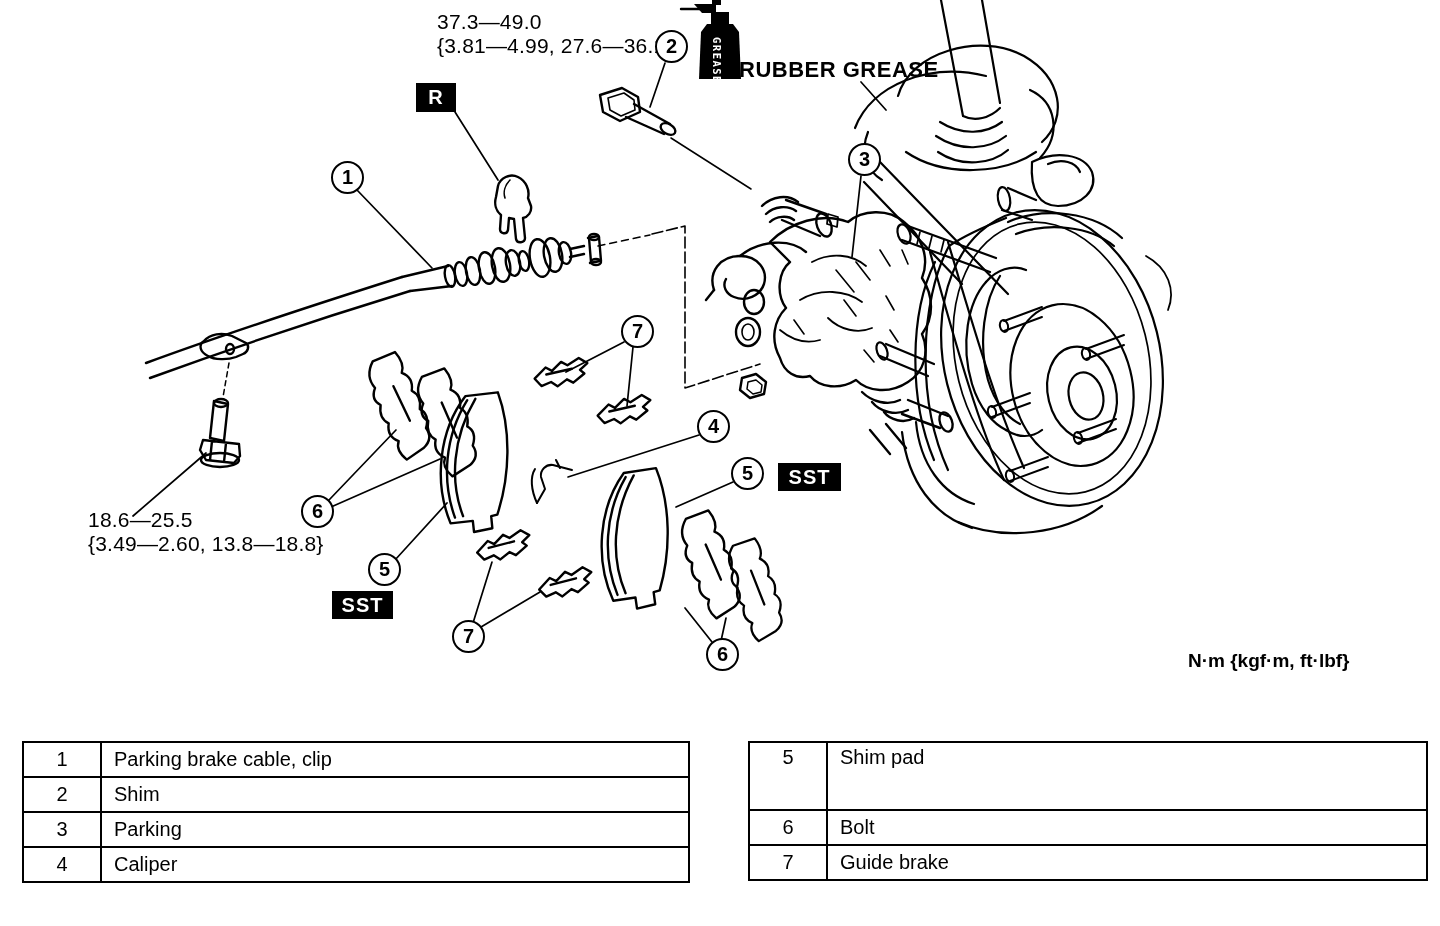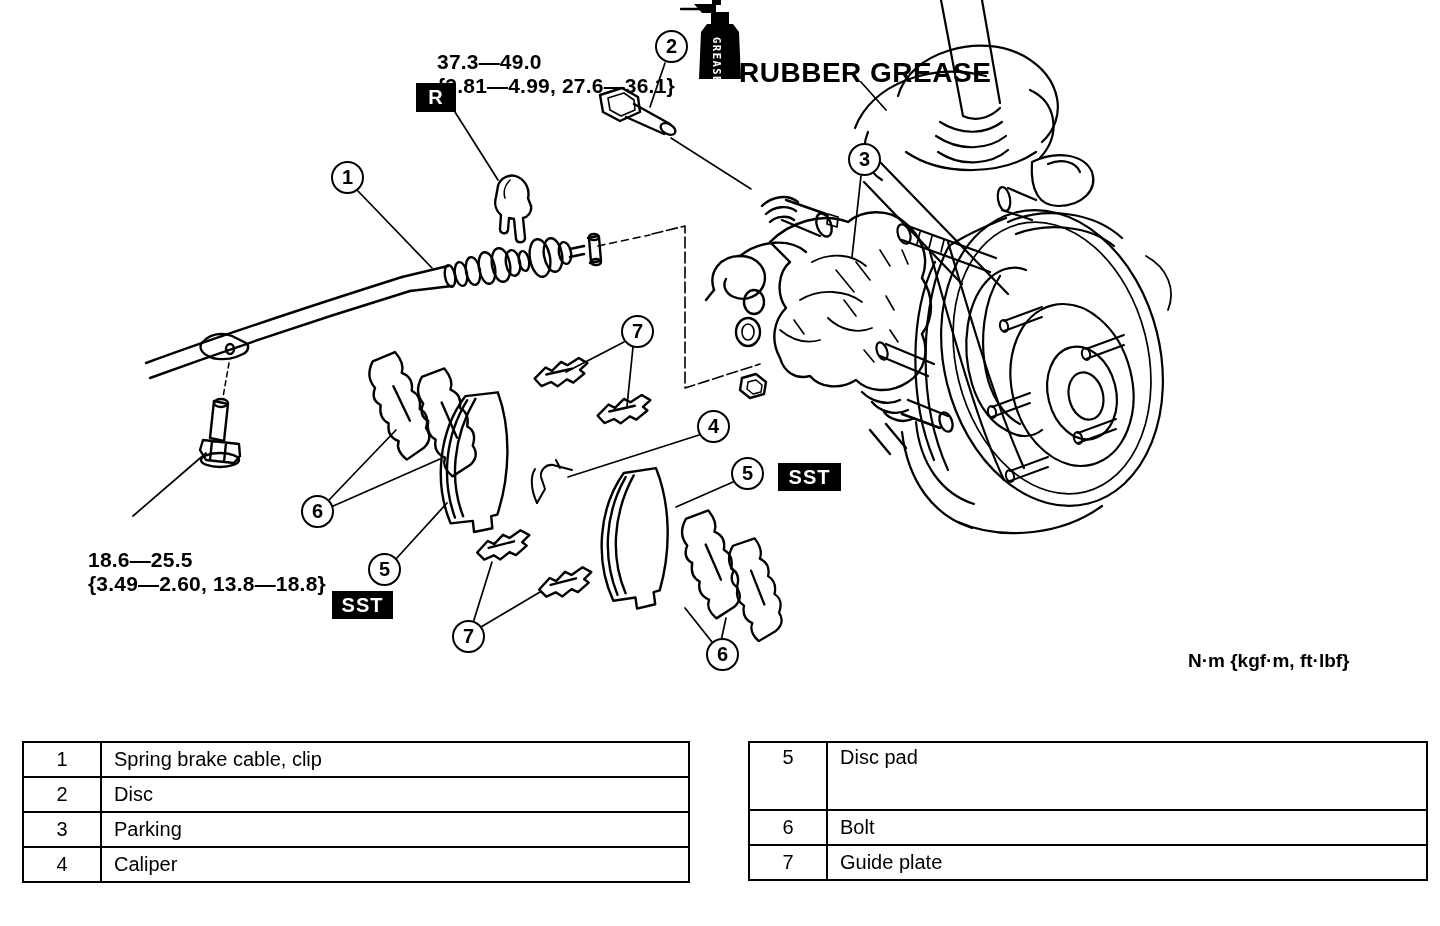--- a/index.html
+++ b/index.html
@@ -1,22 +1,22 @@
 <!DOCTYPE html>
 <html><head>
 <meta charset="utf-8">
 <style>
   html,body{margin:0;padding:0;background:#fff;}
   .stage{position:relative;width:1440px;height:926px;background:#fff;overflow:hidden;
          font-family:"Liberation Sans",sans-serif;color:#000;}
   .art{position:absolute;left:0;top:0;width:1440px;height:926px;}
-  .spec{position:absolute;font-weight:bold;font-size:21px;line-height:24px;white-space:nowrap;letter-spacing:.2px;margin-top:40px;}
+  .spec{position:absolute;font-weight:normal;font-size:21px;line-height:24px;white-space:nowrap;letter-spacing:.2px;}
   .spec .l2{font-size:21px;}
   .note{position:absolute;font-weight:bold;font-size:19px;white-space:nowrap;}
-  .biglabel{position:absolute;font-weight:bold;font-size:28px;letter-spacing:.5px;white-space:nowrap;}
+  .biglabel{position:absolute;font-weight:bold;font-size:22px;letter-spacing:.5px;white-space:nowrap;}
   .badge{position:absolute;background:#000;color:#fff;display:flex;align-items:center;justify-content:center;
          font-weight:bold;font-size:20px;letter-spacing:1px;box-sizing:border-box;}
   .callout{position:absolute;width:33px;height:33px;border:2.5px solid #000;border-radius:50%;background:#fff;
          display:flex;align-items:center;justify-content:center;font-weight:bold;font-size:20px;box-sizing:border-box;}
   table.parts{position:absolute;border-collapse:collapse;table-layout:fixed;background:#fff;
          font-size:20px;color:#000;}
   table.parts td{border:2px solid #000;padding:1px 12px;height:31px;overflow:hidden;}
   table.parts td.num{width:76px;text-align:center;padding:1px 0;}
   table.parts tr.tall td{height:62px;vertical-align:top;padding-top:3px;}
 </style>
@@ -226,47 +226,47 @@
   <div class="callout" style="left:368px;top:553px;">5</div>
   <div class="callout" style="left:301px;top:495px;">6</div>
   <div class="callout" style="left:706px;top:638px;">6</div>
   <div class="callout" style="left:621px;top:315px;">7</div>
   <div class="callout" style="left:452px;top:620px;">7</div>
 
   <table class="parts" style="left:22px;top:741px;width:668px;">
     <tbody>
       <tr>
         <td class="num">1</td>
-        <td>Spring brake cable, clip</td>
+        <td>Parking brake cable, clip</td>
       </tr>
       <tr>
         <td class="num">2</td>
-        <td>Disc</td>
+        <td>Shim</td>
       </tr>
       <tr>
         <td class="num">3</td>
         <td>Parking</td>
       </tr>
       <tr>
         <td class="num">4</td>
         <td>Caliper</td>
       </tr>
     </tbody>
   </table>
 
   <table class="parts" style="left:748px;top:741px;width:680px;">
     <tbody>
       <tr class="tall">
         <td class="num">5</td>
-        <td>Disc pad</td>
+        <td>Shim pad</td>
       </tr>
       <tr>
         <td class="num">6</td>
         <td>Bolt</td>
       </tr>
       <tr>
         <td class="num">7</td>
-        <td>Guide plate</td>
+        <td>Guide brake</td>
       </tr>
     </tbody>
   </table>
 
 </div>
 
 </body></html>

